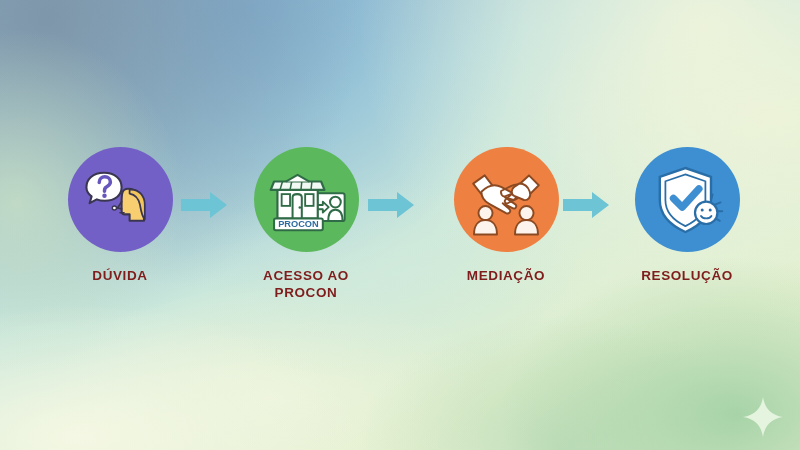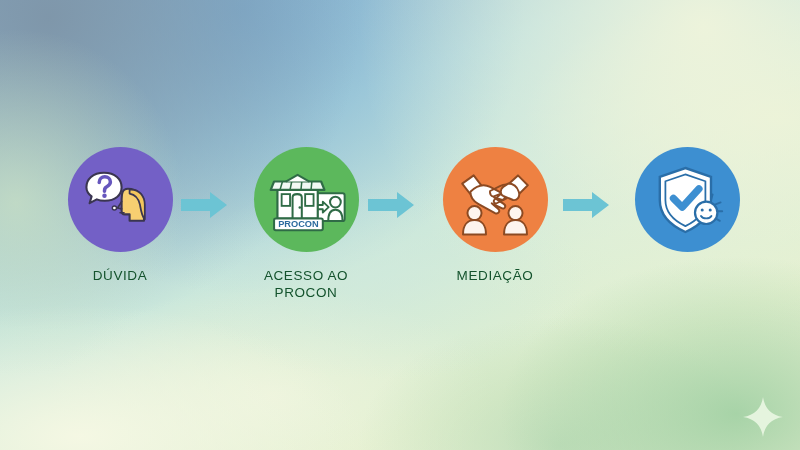--- a/index.html
+++ b/index.html
@@ -82,42 +82,42 @@
   }
 
   .step {
     position: absolute;
     top: 147px;
     width: 168px;
     text-align: center;
   }
   .step-1 { left: 36px; }
   .step-2 { left: 222px; }
-  .step-3 { left: 411px; }
+  .step-3 { left: 422px; }
   .step-4 { left: 603px; }
 
   .circle {
     width: 105px;
     height: 105px;
     border-radius: 50%;
     margin: 0 auto;
     position: relative;
     display: flex;
     align-items: center;
     justify-content: center;
   }
   .circle svg { display: block; }
 
   .step-label {
     margin-top: 15px;
     font-size: 13.5px;
-    font-weight: normal;
+    font-weight: bold;
     letter-spacing: 0.6px;
     line-height: 1.28;
-    color: #14532d;
+    color: #7f1d1d;
     white-space: pre-line;
   }
 
   .arrow {
     position: absolute;
     top: 190px;
     width: 46px;
     height: 30px;
   }
   .arrow-1 { left: 181px; }
@@ -253,16 +253,17 @@
 
           <g>
             <path d="M84 56 L92 53 M86 64 L94 64 M84 72 L91 76 M80 50 L82 43" stroke="#2a6ea8" stroke-width="2.4" stroke-linecap="round"></path>
             <circle cx="74" cy="66" r="14" fill="#ffffff" stroke="#2a6ea8" stroke-width="2.8"></circle>
             <circle cx="69" cy="62.5" r="1.9" fill="#2a6ea8"></circle>
             <circle cx="79" cy="62.5" r="1.9" fill="#2a6ea8"></circle>
             <path d="M67.5 70 C70 74 78 74 80.5 70" fill="none" stroke="#2a6ea8" stroke-width="2.4" stroke-linecap="round"></path>
           </g>
         </svg>
       </div>
+      <div class="step-label">RESOLUÇÃO</div>
     </div>
 
   </div>
 </div>
 
 </body></html>

